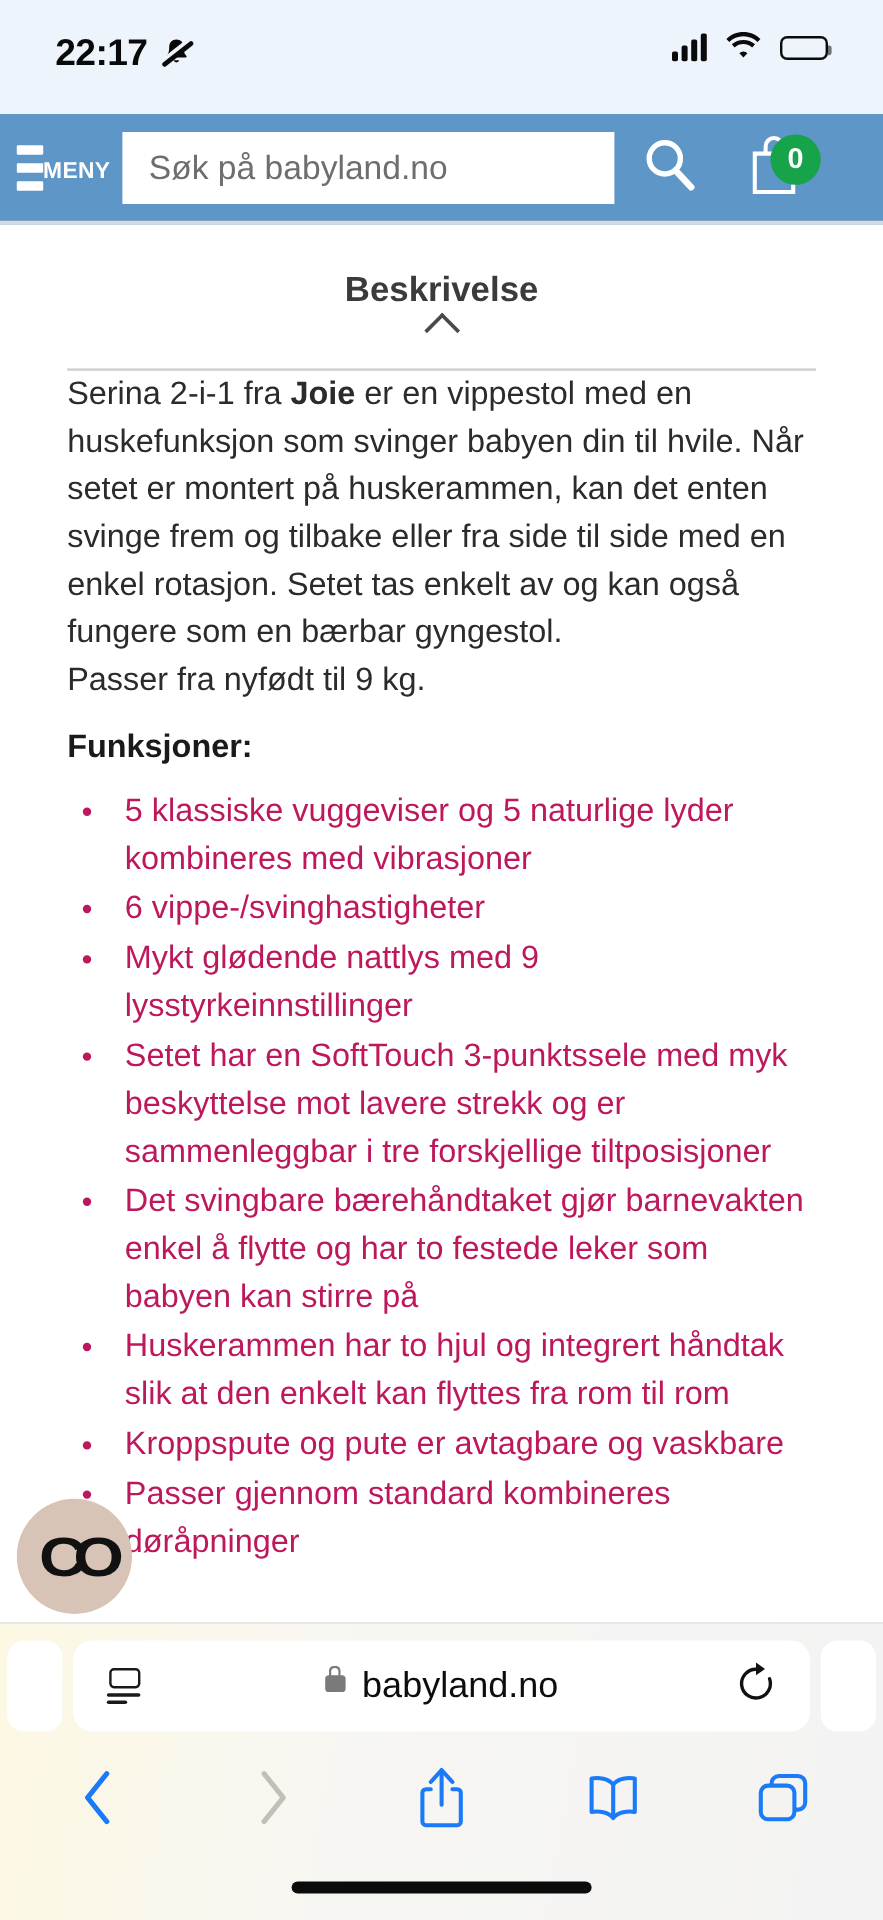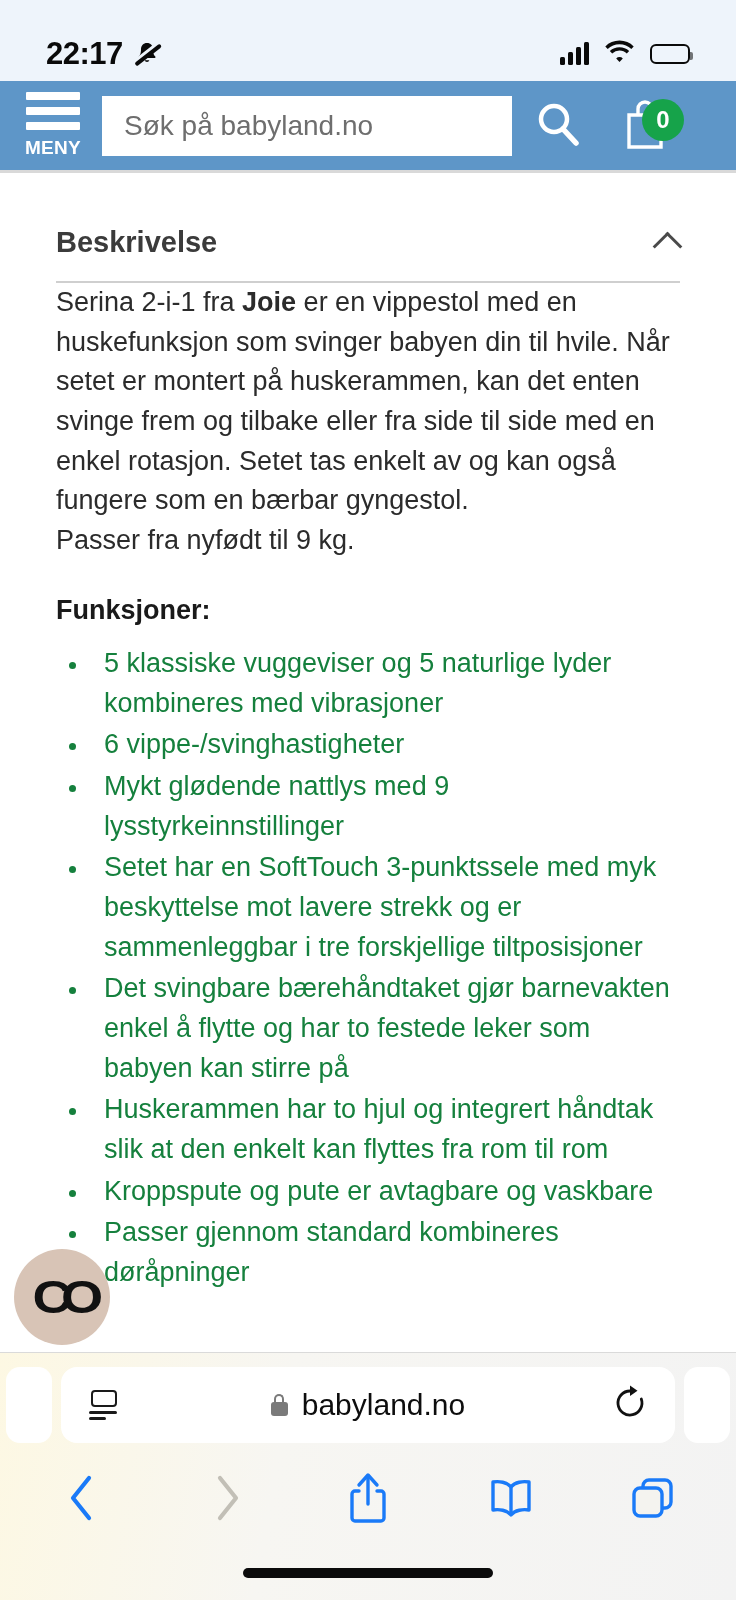--- a/index.html
+++ b/index.html
@@ -6,22 +6,22 @@
   html,body { width:736px; height:1600px; }
   body {
     font-family:"Liberation Sans", sans-serif;
     background:#ffffff;
     overflow:hidden;
     position:relative;
   }
 
   
   .status-bar{
-    height:81px; background:#eef4fb;
-    display:flex; align-items:center; justify-content:space-between;
+    height:95px; background:#eef4fb;
+    display:flex; align-items:flex-start; justify-content:space-between;
     padding:26px 46px 0 46px;
   }
   .status-left{ display:flex; align-items:center; gap:11px; }
   .status-time{ font-size:31px; font-weight:700; color:#0a0a0a; letter-spacing:-.5px; }
   .status-right{ display:flex; align-items:center; gap:15px; }
 
   .bell-slash{ width:26px; height:28px; position:relative; }
   .bell-slash .slash{
     position:absolute; left:-2px; top:13px; width:32px; height:3.5px;
     background:#0a0a0a; transform:rotate(-38deg); border-radius:2px; z-index:3;
@@ -40,21 +40,21 @@
   .battery .fill{ height:100%; background:#0a0a0a; border-radius:3px; }
   .battery:after{ content:""; position:absolute; right:-5px; top:6px; width:3px; height:8px;
     background:#0a0a0a; border-radius:0 2px 2px 0; opacity:.55; }
 
   
   .site-header{
     height:92px; background:#5e96c8;
     display:flex; align-items:center; padding:0 14px;
     border-bottom:3px solid #d9d9d9;
   }
-  .menu-btn{ width:78px; display:flex; flex-direction:column; align-items:center; gap:0; }
+  .menu-btn{ width:78px; display:flex; flex-direction:row; align-items:center; gap:0; }
   .menu-btn .bars{ display:flex; flex-direction:column; gap:7px; width:54px; }
   .menu-btn .bars span{ display:block; height:8px; background:#fff; border-radius:1px; }
   .menu-btn .label{ color:#fff; font-size:19px; font-weight:700; margin-top:7px; letter-spacing:.3px; }
 
   .search-box{
     flex:1; margin-left:10px; height:60px; background:#fff;
     display:flex; align-items:center; padding:0 22px; max-width:410px;
   }
   .search-box .ph{ color:#6e6e6e; font-size:28px; }
 
@@ -70,36 +70,37 @@
   .page{
     position:absolute; top:190px; left:0; right:0; bottom:248px;
     background:#fff; overflow:hidden;
   }
   .content{ padding:0 56px; }
 
   .acc-head{
     display:flex; align-items:center; justify-content:space-between;
     padding:36px 0 22px 0;
     border-bottom:2px solid #cfcfcf;
+    flex-direction:column;
   }
   .acc-title{ font-size:29px; font-weight:700; color:#3b3b3b; }
   .chev{ width:26px; height:26px; position:relative; }
   .chev:before{
     content:""; position:absolute; left:3px; top:6px; width:18px; height:18px;
     border-left:3.5px solid #4a4a4a; border-top:3.5px solid #4a4a4a;
     transform:rotate(45deg);
   }
 
   p.body{ font-size:27px; line-height:1.47; color:#2b2b2b; }
   p.body b{ font-weight:700; }
-  .sub-head{ font-size:27px; font-weight:700; color:#1a1a1a; margin-top:34px; }
+  .sub-head{ font-size:27px; font-weight:700; color:#1a1a1a; margin-top:20px; }
 
   ul.feat{ margin:18px 0 0 34px; }
   ul.feat li{
-    font-size:27px; line-height:1.47; color:#15803d; margin-bottom:2px;
+    font-size:27px; line-height:1.47; color:#be185d; margin-bottom:2px;
     list-style:disc; padding-left:14px;
   }
   ul.feat li::marker{ font-size:24px; }
 
   
   .cookie-fab{
     position:absolute; left:14px; top:1249px; width:96px; height:96px; border-radius:50%;
     background:#d8c4b6; display:flex; align-items:center; justify-content:center; z-index:30;
   }
   .cookie-fab .glyph{ font-size:46px; font-weight:700; color:#111; letter-spacing:-9px;
@@ -116,21 +117,21 @@
   .urlbar{
     flex:1; height:76px; background:#fff; border-radius:16px;
     display:flex; align-items:center; padding:0 28px; position:relative;
   }
   .aa-icon{ width:34px; height:30px; position:relative; }
   .aa-icon .box{ position:absolute; left:2px; top:0; width:26px; height:17px;
     border:2.6px solid #1a1a1a; border-radius:4px; }
   .aa-icon .l1{ position:absolute; left:0; top:21px; width:28px; height:2.8px; background:#1a1a1a; border-radius:2px;}
   .aa-icon .l2{ position:absolute; left:0; top:27px; width:17px; height:2.8px; background:#1a1a1a; border-radius:2px;}
   .url-center{
-    position:absolute; left:0; right:0; display:flex; align-items:center; justify-content:center; gap:14px;
+    position:absolute; left:0; right:0; display:flex; justify-content:center; gap:14px;
   }
   .lock{ width:17px; height:22px; position:relative; }
   .lock .shackle{ position:absolute; left:3.5px; top:0; width:10px; height:9px;
     border:2.6px solid #7a7a7a; border-bottom:none; border-radius:5px 5px 0 0; }
   .lock .body{ position:absolute; left:0; top:8px; width:17px; height:14px;
     background:#7a7a7a; border-radius:3px; }
   .url-text{ font-size:30px; color:#0d0d0d; }
   .reload{ margin-left:auto; }
 
   .toolbar{ display:flex; align-items:center; justify-content:space-between;

